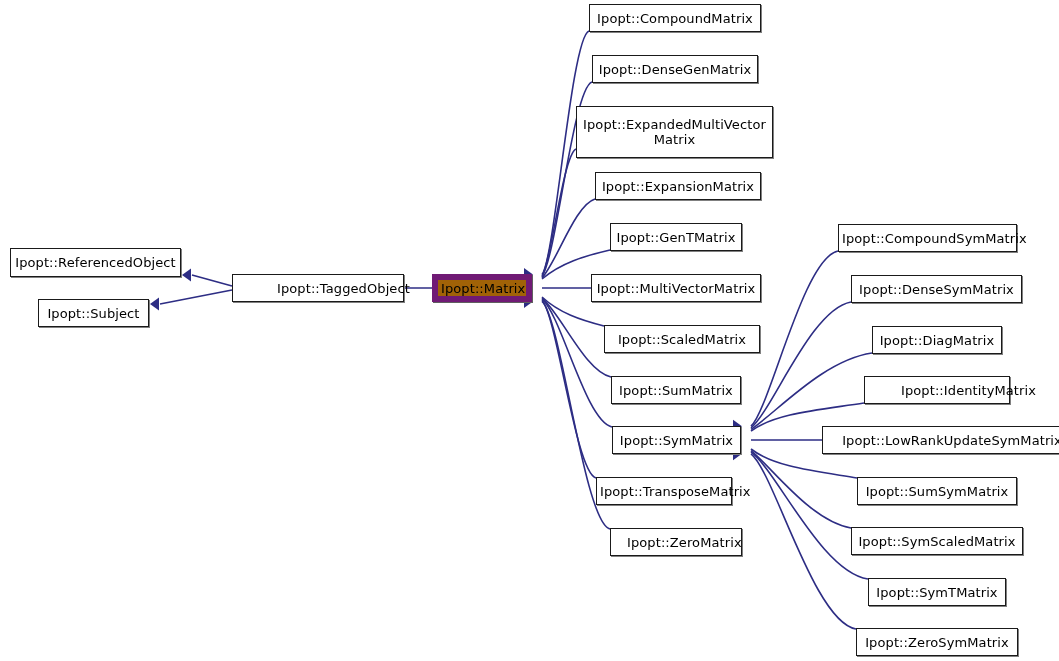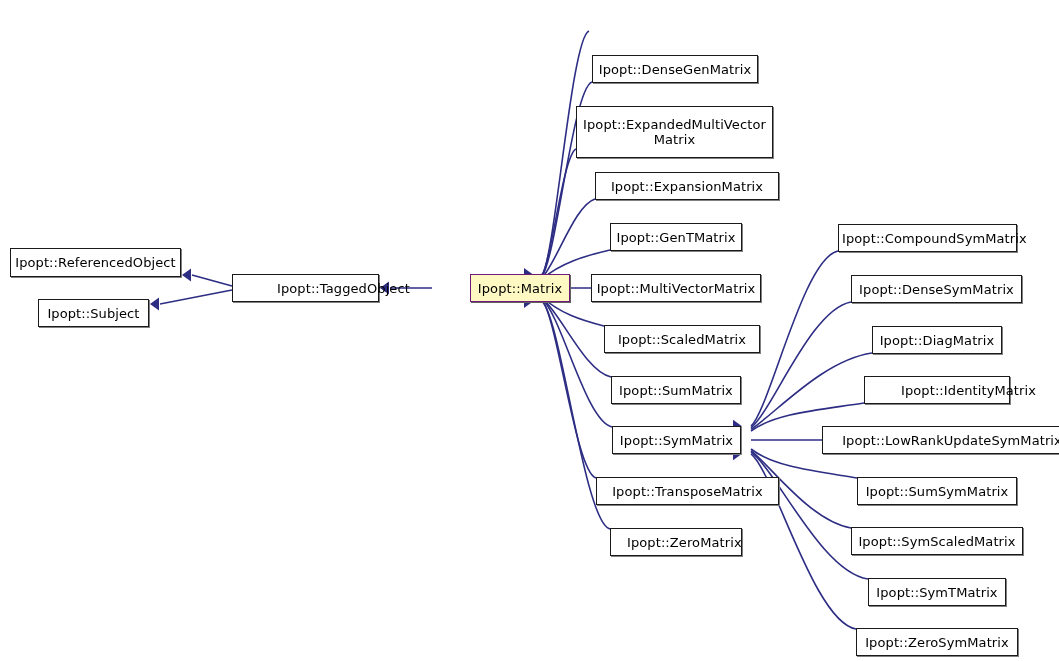--- a/index.html
+++ b/index.html
@@ -34,24 +34,23 @@
     display: flex;
     align-items: center;
     justify-content: center;
     text-align: center;
     letter-spacing: 0.1px;
     box-shadow: 1px 1px 0 0 #808080;
     white-space: pre-line;
     padding: 0 3px;
   }
   .node.highlight {
-    background: #fef9c3;
-    border: 1px solid #701a75;
+    background: #a16207;
+    border: 6px solid #701a75;
     box-shadow: 1px 1px 0 0 #606060;
-    margin-left: 38px;
   }
   .node-label {
     display: block;
     width: 100%;
   }
 </style>
 </head>
 <body>
 
 <div id="diagram-root">
@@ -98,32 +97,33 @@
       <polygon points="742,449 733,442.5 733,455.5" fill="#2d2d84"></polygon>
       <path d="M 851 528 C 811 521 773 468.6 751 450.6" fill="none" stroke="#2d2d84" stroke-width="1.6"></path>
       <polygon points="742,450.6 733,444.1 733,457.1" fill="#2d2d84"></polygon>
       <path d="M 868 579 C 821.2 572 776.74 470.2 751 452.2" fill="none" stroke="#2d2d84" stroke-width="1.6"></path>
       <polygon points="742,452.2 733,445.7 733,458.7" fill="#2d2d84"></polygon>
       <path d="M 856 629 C 814 622 774.1 471.8 751 453.8" fill="none" stroke="#2d2d84" stroke-width="1.6"></path>
       <polygon points="742,453.8 733,447.3 733,460.3" fill="#2d2d84"></polygon>
     </svg>
 <div class="node" style="left: 10px; top: 248px; width: 171px; height: 29px;"><span class="node-label">Ipopt::ReferencedObject</span></div>
     <div class="node" style="left: 38px; top: 299px; width: 111px; height: 28px;"><span class="node-label">Ipopt::Subject</span></div>
-    <div class="node" style="left: 232px; top: 274px; width: 147px; height: 28px; padding-left: 44px;"><span class="node-label">Ipopt::TaggedObject</span></div>
+    <div class="node" style="left: 232px; top: 274px; width: 172px; height: 28px; padding-left: 44px;"><span class="node-label">Ipopt::TaggedObject</span></div>
     <div class="node highlight" style="left: 432px; top: 274px; width: 100px; height: 28px;"><span class="node-label">Ipopt::Matrix</span></div>
+    <div class="node" style="left: 589px; top: 4px; width: 172px; height: 28px;"><span class="node-label">Ipopt::CompoundMatrix</span></div>
     <div class="node" style="left: 592px; top: 55px; width: 166px; height: 28px;"><span class="node-label">Ipopt::DenseGenMatrix</span></div>
     <div class="node" style="left: 576px; top: 106px; width: 197px; height: 52px;"><span class="node-label">Ipopt::ExpandedMultiVector
 Matrix</span></div>
-    <div class="node" style="left: 595px; top: 172px; width: 184px; height: 28px;"><span class="node-label">Ipopt::ExpansionMatrix</span></div>
+    <div class="node" style="left: 595px; top: 172px; width: 166px; height: 28px;"><span class="node-label">Ipopt::ExpansionMatrix</span></div>
     <div class="node" style="left: 610px; top: 223px; width: 132px; height: 28px;"><span class="node-label">Ipopt::GenTMatrix</span></div>
     <div class="node" style="left: 591px; top: 274px; width: 170px; height: 28px;"><span class="node-label">Ipopt::MultiVectorMatrix</span></div>
     <div class="node" style="left: 604px; top: 325px; width: 156px; height: 28px;"><span class="node-label">Ipopt::ScaledMatrix</span></div>
     <div class="node" style="left: 611px; top: 376px; width: 130px; height: 28px;"><span class="node-label">Ipopt::SumMatrix</span></div>
     <div class="node" style="left: 612px; top: 426px; width: 129px; height: 28px;"><span class="node-label">Ipopt::SymMatrix</span></div>
-    <div class="node" style="left: 596px; top: 477px; width: 183px; height: 28px;"><span class="node-label">Ipopt::TransposeMatrix</span></div>
+    <div class="node" style="left: 596px; top: 477px; width: 136px; height: 28px;"><span class="node-label">Ipopt::TransposeMatrix</span></div>
     <div class="node" style="left: 610px; top: 528px; width: 132px; height: 28px; padding-left: 16px;"><span class="node-label">Ipopt::ZeroMatrix</span></div>
     <div class="node" style="left: 838px; top: 224px; width: 179px; height: 28px;"><span class="node-label">Ipopt::CompoundSymMatrix</span></div>
     <div class="node" style="left: 851px; top: 275px; width: 171px; height: 28px;"><span class="node-label">Ipopt::DenseSymMatrix</span></div>
     <div class="node" style="left: 872px; top: 326px; width: 130px; height: 28px;"><span class="node-label">Ipopt::DiagMatrix</span></div>
     <div class="node" style="left: 864px; top: 376px; width: 146px; height: 28px; padding-left: 36px;"><span class="node-label">Ipopt::IdentityMatrix</span></div>
     <div class="node" style="left: 822px; top: 426px; width: 260px; height: 28px;"><span class="node-label">Ipopt::LowRankUpdateSymMatrix</span></div>
     <div class="node" style="left: 857px; top: 477px; width: 160px; height: 28px;"><span class="node-label">Ipopt::SumSymMatrix</span></div>
     <div class="node" style="left: 851px; top: 527px; width: 172px; height: 28px;"><span class="node-label">Ipopt::SymScaledMatrix</span></div>
     <div class="node" style="left: 868px; top: 578px; width: 138px; height: 28px;"><span class="node-label">Ipopt::SymTMatrix</span></div>
     <div class="node" style="left: 856px; top: 628px; width: 162px; height: 28px;"><span class="node-label">Ipopt::ZeroSymMatrix</span></div>

